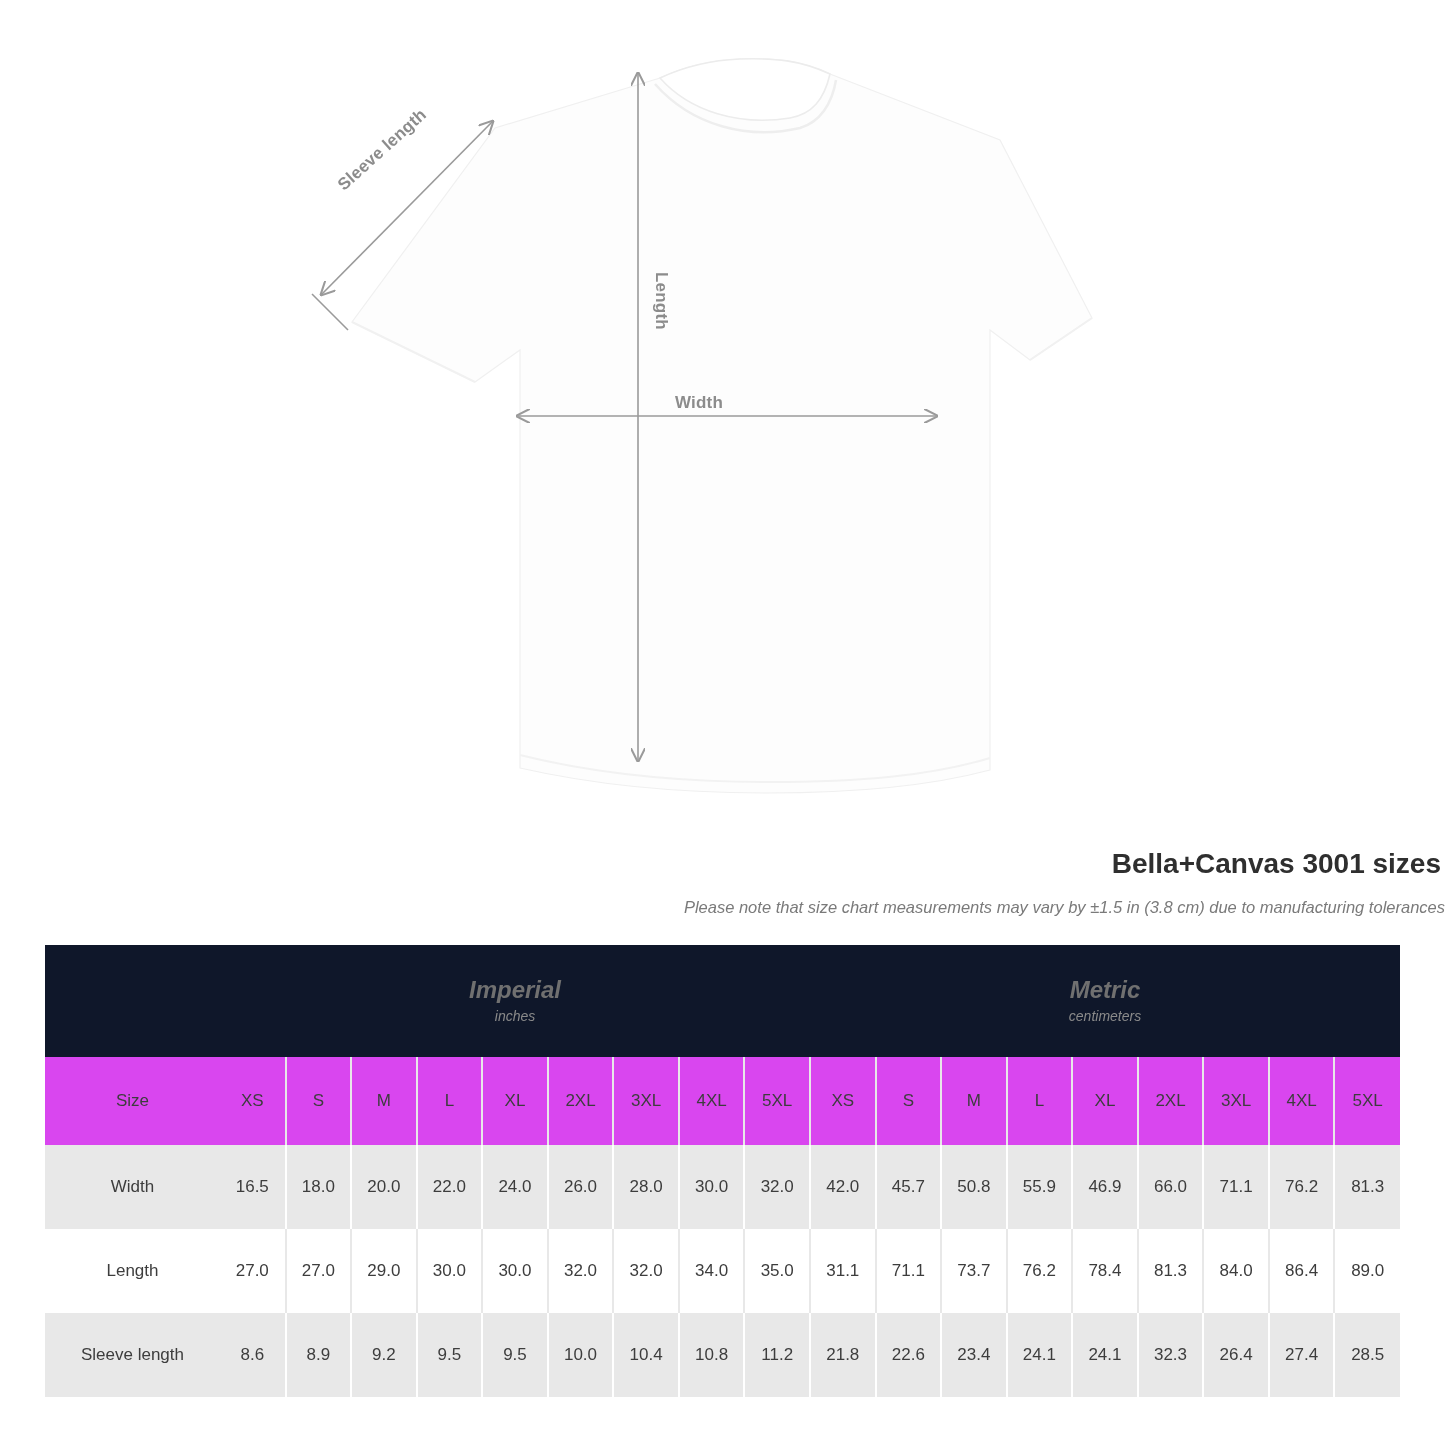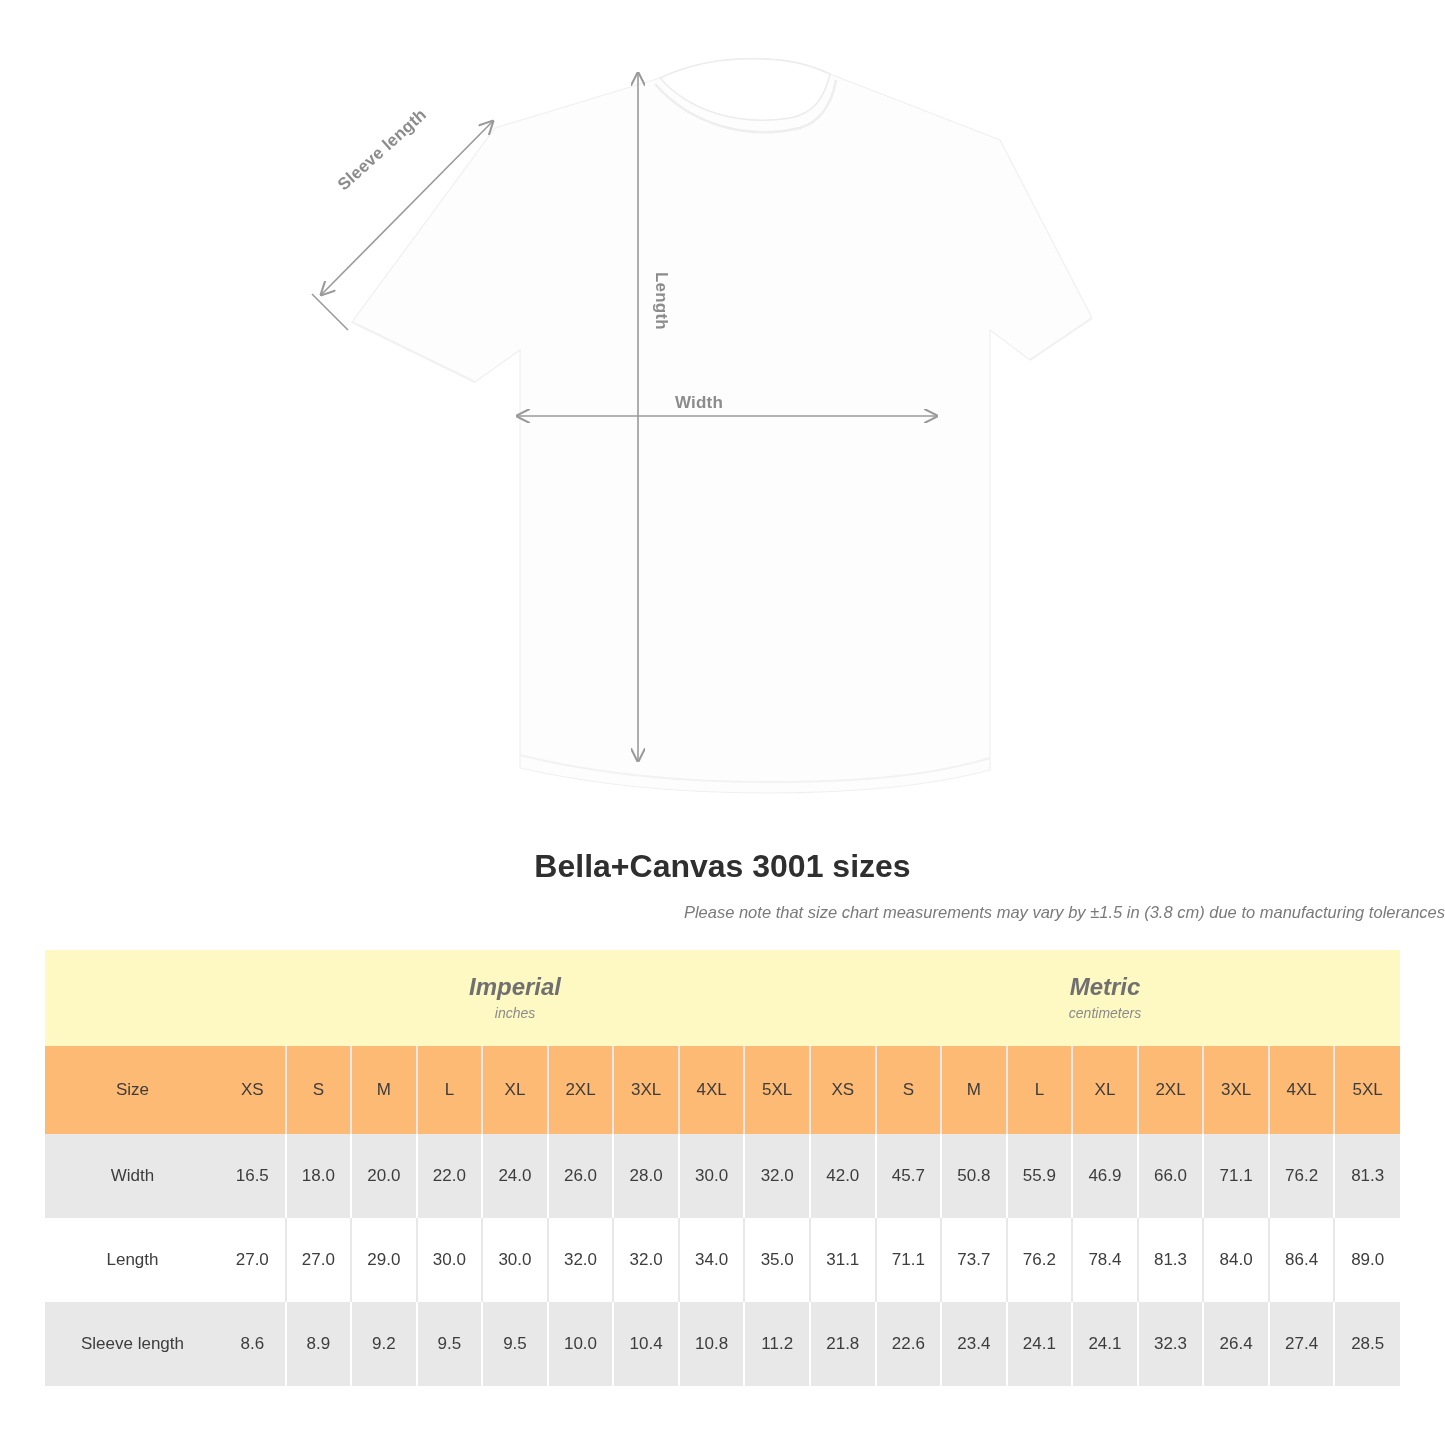--- a/index.html
+++ b/index.html
@@ -49,24 +49,25 @@
     left: 675px;
     top: 393px;
   }
 
   
   .title-block {
     text-align: center;
     margin-top: 18px;
   }
   .chart-title {
-    font-size: 32px;
+    font-size: 28px;
     font-weight: bold;
     color: #2f2f2f;
     margin: 4px;
+    text-align: right;
   }
   .chart-note {
     font-size: 16.5px;
     font-style: italic;
     color: #7a7a7a;
     margin: 18px 0 0 0;
     text-align: right;
   }
 
   
@@ -78,22 +79,22 @@
     border-collapse: collapse;
     width: 100%;
     table-layout: fixed;
   }
   table.size-table td, table.size-table th {
     text-align: center;
     vertical-align: middle;
     font-weight: normal;
   }
   .unit-row td {
-    background: #fef9c3;
-    height: 96px;
+    background: #0f172a;
+    height: 112px;
     padding: 0;
   }
   .unit-sys {
     font-size: 24px;
     font-style: italic;
     font-weight: bold;
     color: #707070;
     line-height: 1.25;
   }
   .unit-sub {
@@ -102,21 +103,21 @@
     color: #8a8a8a;
     line-height: 1.6;
   }
   .row-head {
     font-size: 17px;
     font-weight: bold;
     color: #3d3d3d;
     width: 175px;
   }
   .hdr-row td {
-    background: #fdba74;
+    background: #d946ef;
     height: 86px;
     font-size: 17px;
     font-weight: bold;
     color: #3d3d3d;
   }
   .data-row td {
     height: 82px;
     font-size: 17px;
     color: #3d3d3d;
   }

